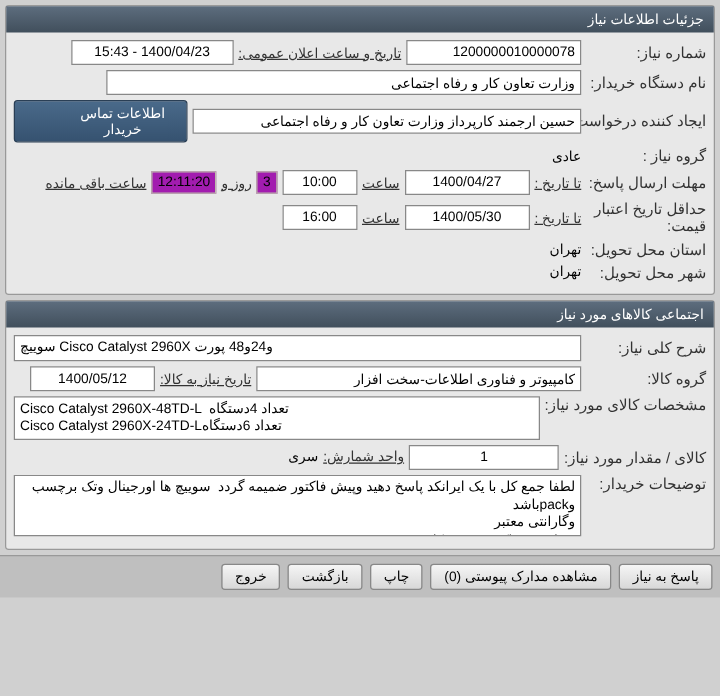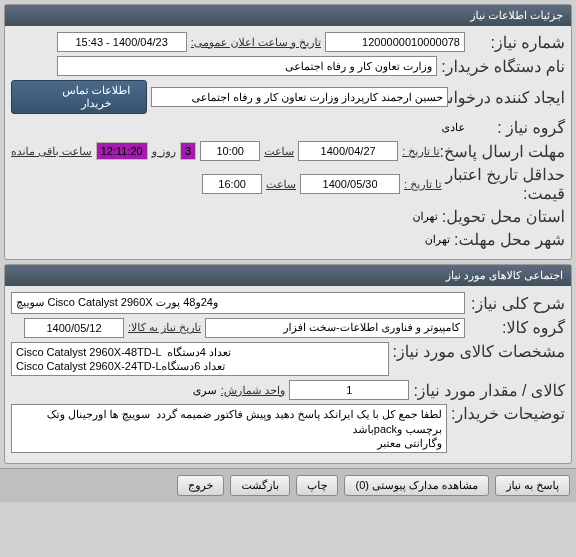--- a/index.html
+++ b/index.html
@@ -27,21 +27,21 @@
 }
 .panel-body { padding: 6px; }
 .row {
   display: flex;
   align-items: center;
   margin-bottom: 4px;
   gap: 4px;
 }
 .label {
   white-space: nowrap;
-  font-size: 16px;
+  font-size: 12px;
   color: #333;
   min-width: 96px;
   text-align: right;
 }
 .label-sm {
   white-space: nowrap;
   font-size: 11px;
   color: #333;
   text-decoration: underline;
 }
@@ -156,21 +156,21 @@
       <span class="label-sm">ساعت</span>
       <input type="text" class="field w-time" value="16:00" style="">
     </div>
 
     <div class="row">
       <span class="label">استان محل تحویل:</span>
       <span>تهران</span>
     </div>
 
     <div class="row">
-      <span class="label">شهر محل مهلت:</span>
+      <span class="label">شهر محل تحویل:</span>
       <span>تهران</span>
     </div>
 
   </div>
 </div>
 
 <div class="panel">
   <div class="panel-header">اجتماعی کالاهای مورد نیاز</div>
   <div class="panel-body">
 

